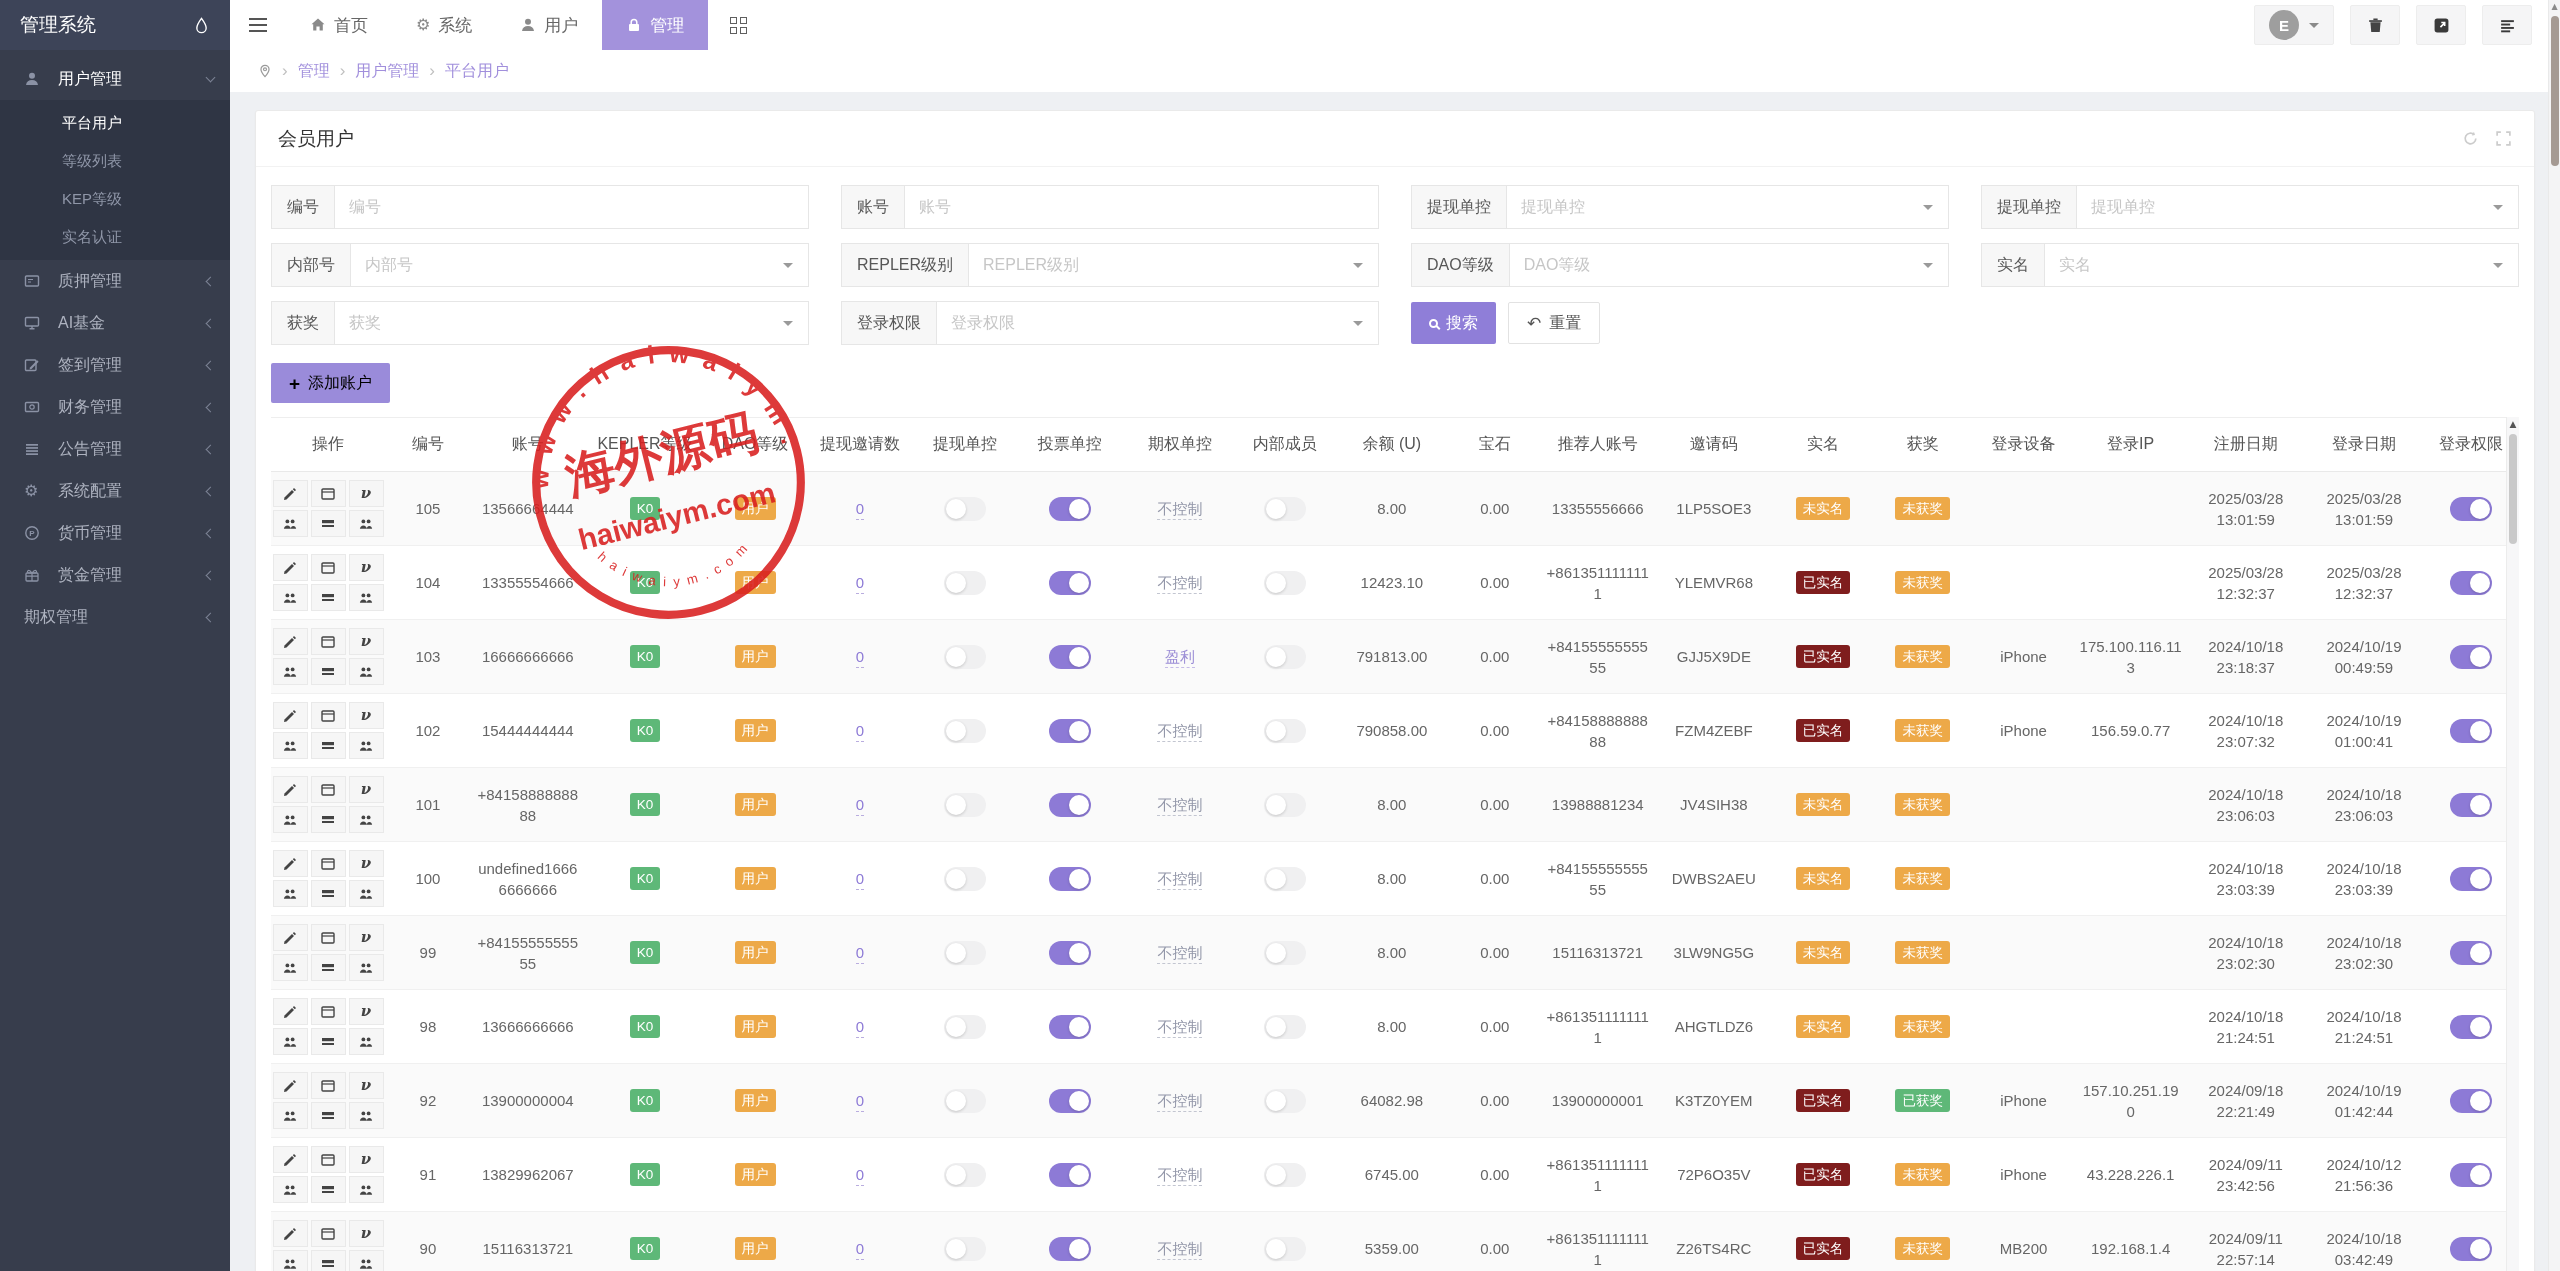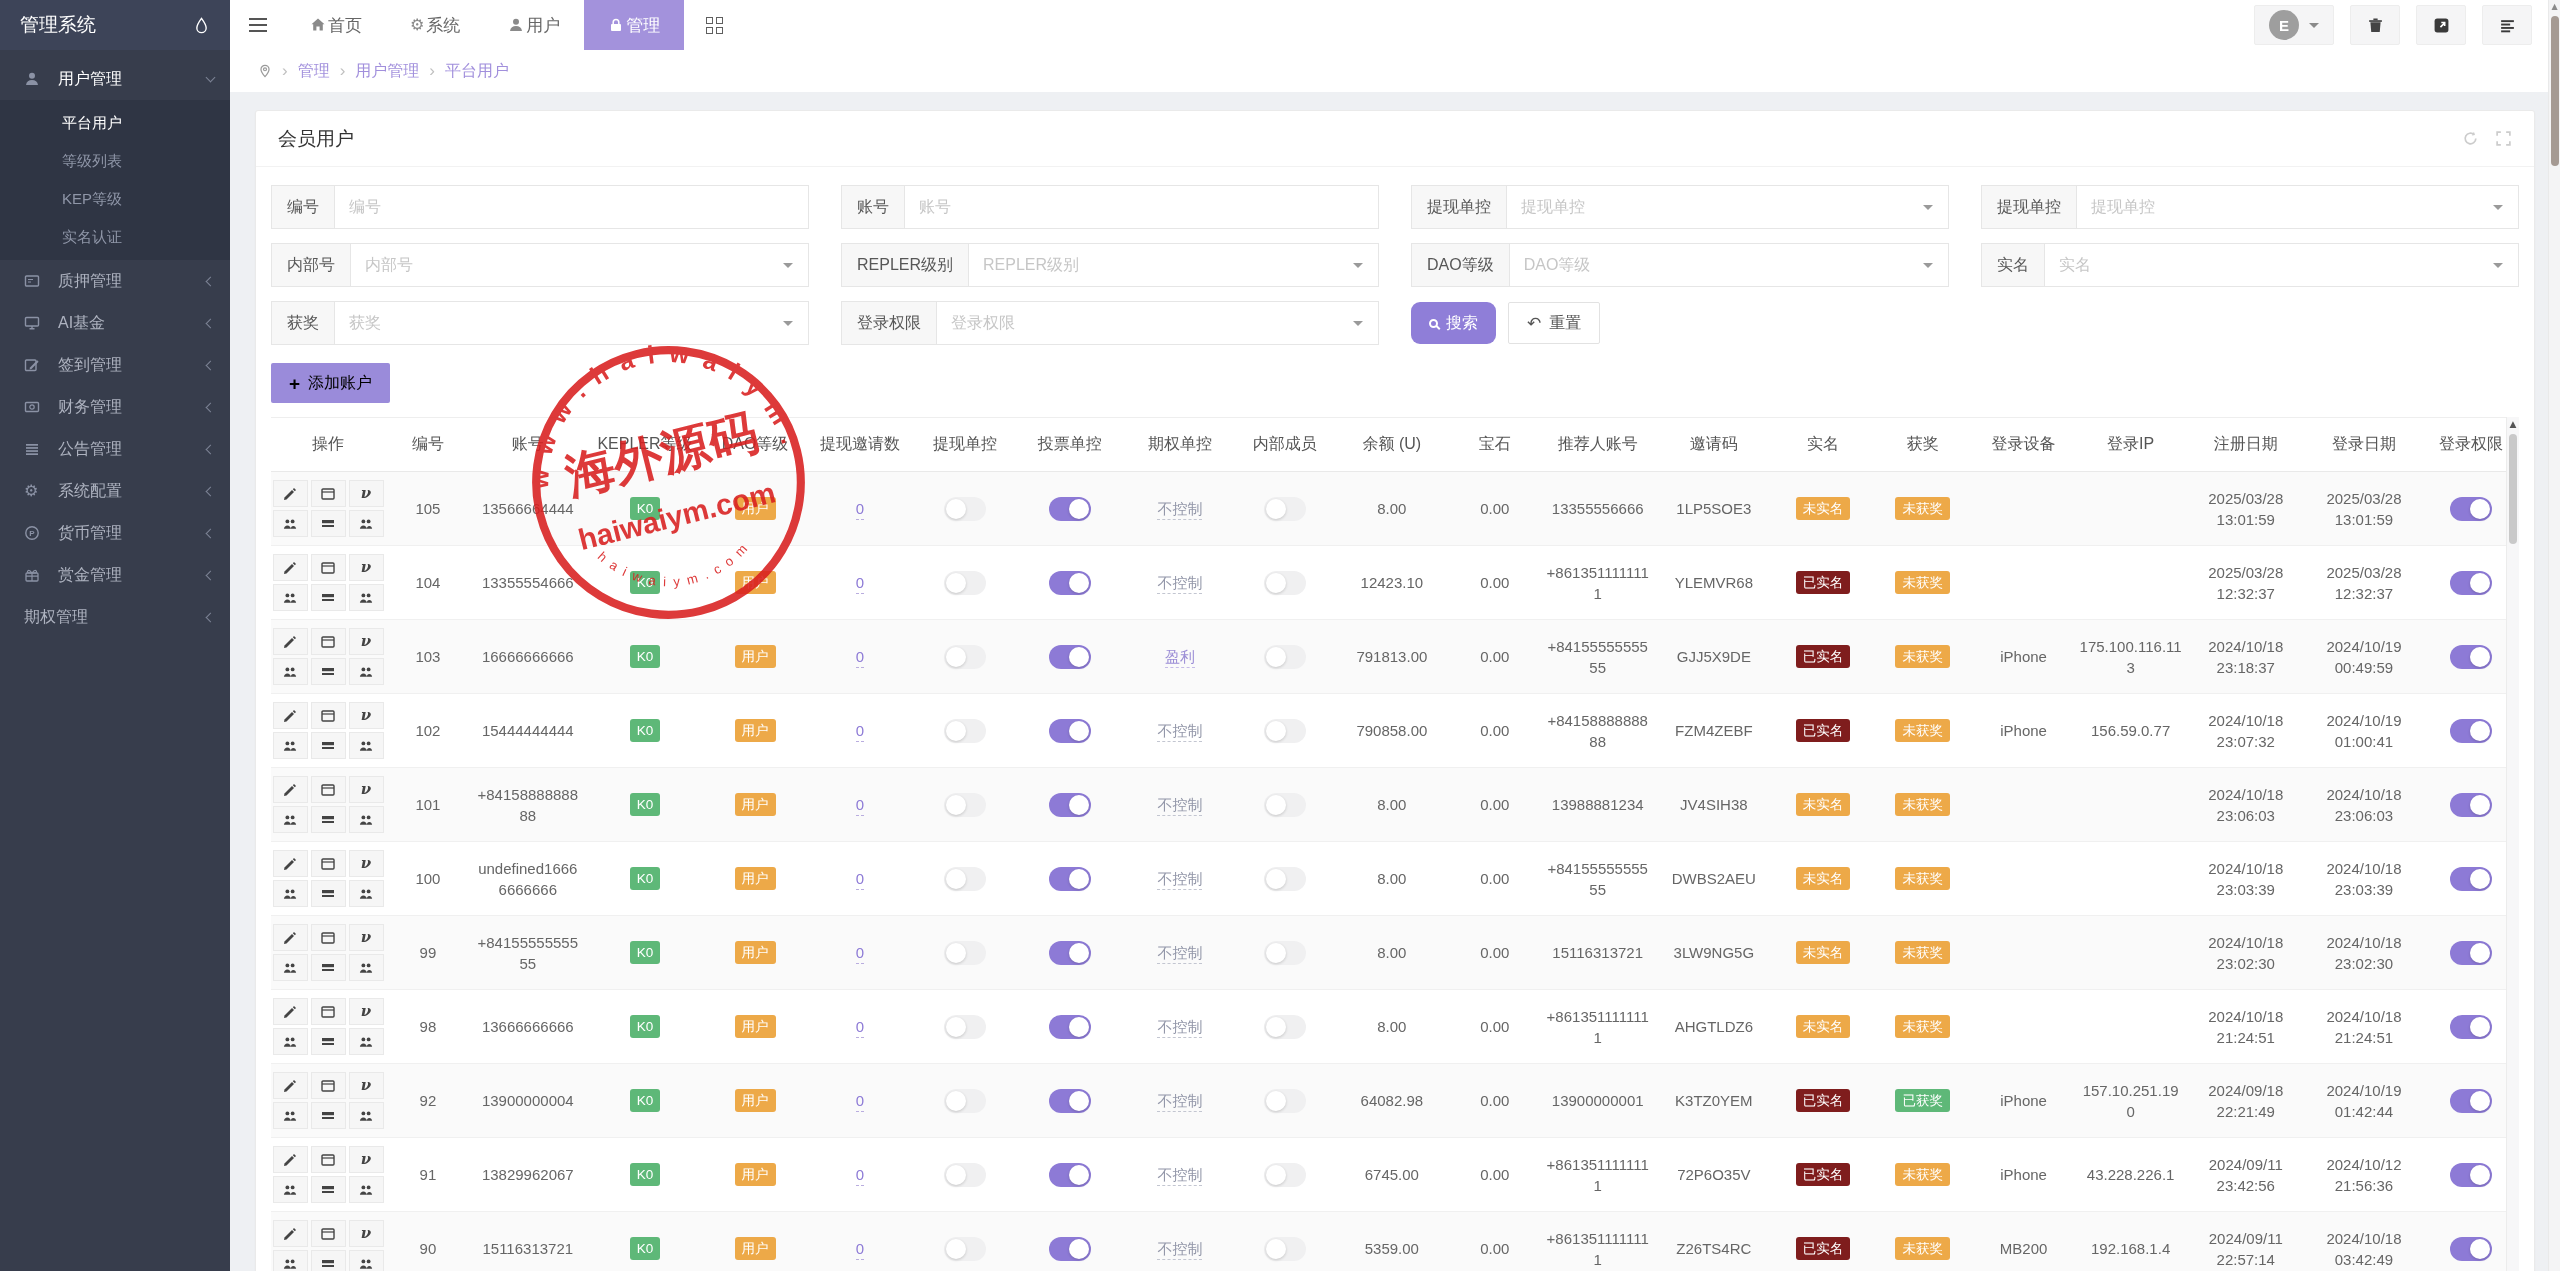--- a/index.html
+++ b/index.html
@@ -20,21 +20,21 @@
   .caret.left{transform:rotate(135deg);}
   .submenu{background:#2f3544;padding:4px 0;}
   .ssub{height:38px;display:flex;align-items:center;padding-left:62px;color:#8f96a8;font-size:15px;cursor:pointer;}
   .ssub.active{color:#ffffff;}
   .uic{font-family:"DejaVu Sans",sans-serif;font-size:16px;line-height:1;}
   
   .main{flex:1;display:flex;flex-direction:column;min-width:0;}
   .topbar{height:50px;background:#fff;display:flex;align-items:stretch;flex-shrink:0;}
   .burgerbox{width:56px;display:flex;align-items:center;justify-content:center;cursor:pointer;}
   .burger{width:18px;height:2px;background:#555;box-shadow:0 -6px 0 #555,0 6px 0 #555;}
-  .nav-item{display:flex;align-items:center;gap:2px;padding:0 24px;color:#666;font-size:17px;cursor:pointer;}
+  .nav-item{display:flex;align-items:center;gap:8px;padding:0 24px;color:#666;font-size:17px;cursor:pointer;}
   .nav-item .nic{display:inline-flex;color:#8a8a8a;}
   .nav-item .nic svg{width:16px;height:16px;}
   .nav-item.active{background:#a392dc;color:#fff;}
   .nav-item.active .nic{color:#fff;}
   .gridbtn{display:flex;align-items:center;padding:0 22px;cursor:pointer;}
   .gicon{display:grid;grid-template-columns:7px 7px;grid-gap:3px;}
   .gicon i{width:7px;height:7px;border:1.5px solid #5f5f5f;display:block;}
   .topbar-right{margin-left:auto;display:flex;align-items:center;gap:16px;padding-right:28px;}
   .tb-btn{height:40px;background:#f5f5f6;border:1px solid #ededed;display:flex;align-items:center;justify-content:center;cursor:pointer;border-radius:2px;}
   .tb-btn.sq{width:50px;}
@@ -56,21 +56,21 @@
   .card-body{padding:18px 15px 0;}
   
   .filters{display:grid;grid-template-columns:repeat(4,1fr);grid-column-gap:32px;grid-row-gap:14px;margin-bottom:18px;}
   .igroup{display:flex;height:44px;}
   .iaddon{background:#f7f7f7;border:1px solid #e6e6e6;display:flex;align-items:center;padding:0 15px;color:#575757;font-size:16px;white-space:nowrap;}
   .ifield{flex:1;border:1px solid #e6e6e6;border-left:none;background:#fff;display:flex;align-items:center;padding:0 14px;color:#c6c6c6;font-size:16px;position:relative;cursor:text;}
   .ifield.select{cursor:pointer;}
   .ifield.select::after{content:"";position:absolute;right:15px;top:50%;margin-top:-2px;border:5px solid transparent;border-top-color:#9a9a9a;}
   .btn-row{display:flex;align-items:center;gap:12px;}
   .btn{height:42px;display:inline-flex;align-items:center;gap:8px;padding:0 18px;font-size:16px;border-radius:2px;cursor:pointer;border:none;}
-  .btn.purple{background:#8f7ed8;color:#fff;border-radius:9px;}
+  .btn.purple{background:#8f7ed8;color:#fff;}
   .btn.plain{background:#fff;border:1px solid #e2e2e2;color:#555;}
   .lens{width:9px;height:9px;border:2px solid #fff;border-radius:50%;position:relative;display:inline-block;}
   .lens::after{content:"";position:absolute;width:2px;height:5px;background:#fff;transform:rotate(-45deg);right:-3px;bottom:-4px;}
   .undoic{font-family:"DejaVu Sans",sans-serif;font-size:17px;line-height:1;}
   .addwrap{margin-bottom:14px;}
   .btn.add{background:#9a8bda;height:40px;}
   .plus{font-size:19px;font-weight:bold;line-height:1;}
   
   .table-wrap{position:relative;}
   table{width:100%;border-collapse:collapse;table-layout:fixed;}

